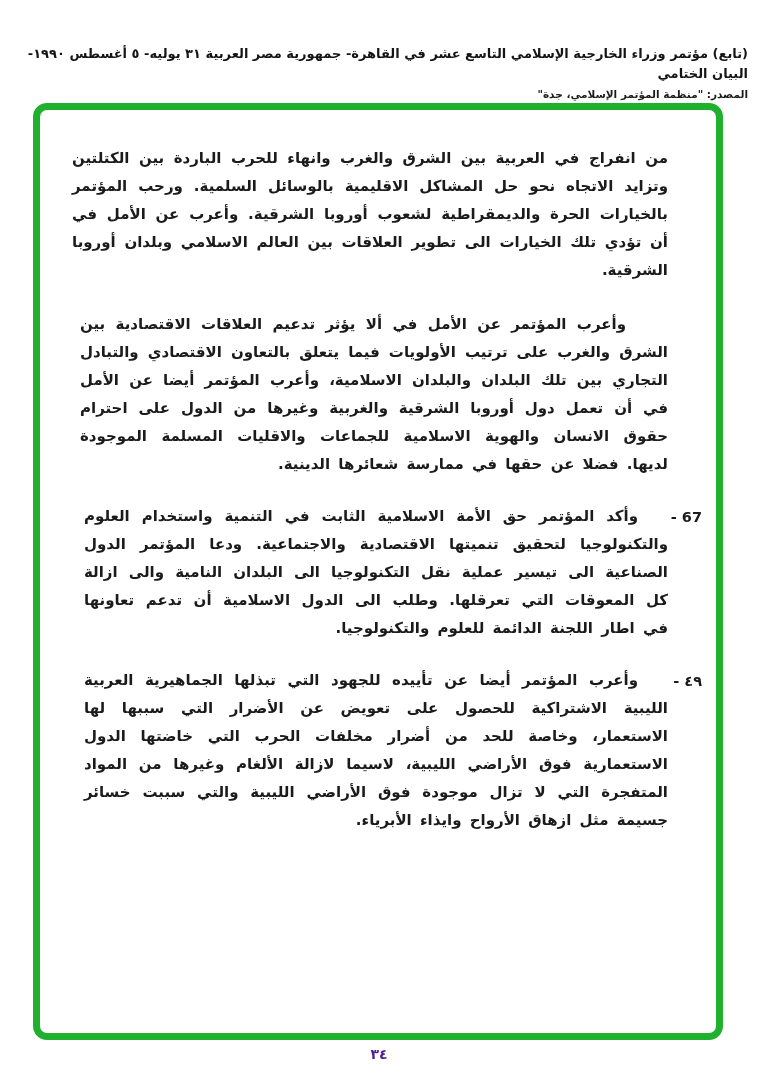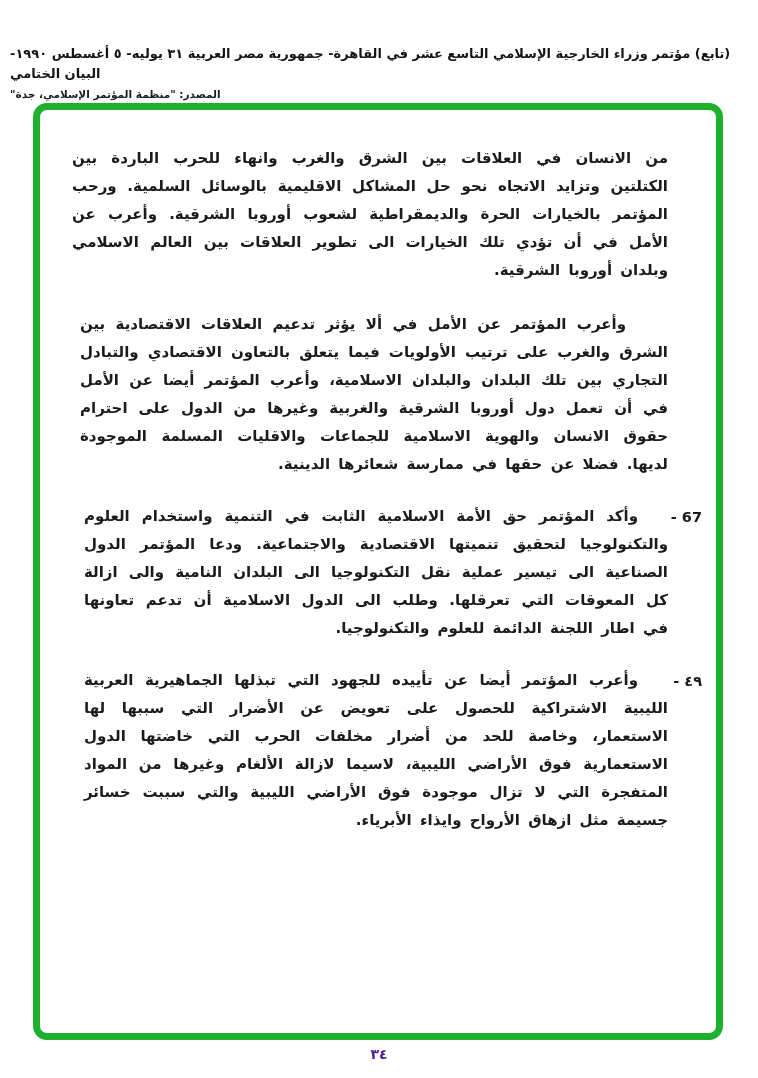--- a/index.html
+++ b/index.html
@@ -16,21 +16,21 @@
     position: absolute;
     inset: 0;
     background: #ffffff;
   }
   
   .doc-header {
     position: absolute;
     top: 44px;
     left: 10px;
     right: 10px;
-    text-align: left;
+    text-align: right;
     color: #151515;
   }
   .doc-header .title-line {
     font-size: 13px;
     font-weight: bold;
     letter-spacing: 0px;
     line-height: 1.5;
   }
   .doc-header .source-line {
     margin-top: 5px;
@@ -106,21 +106,21 @@
 <div class="page">
 
   <div class="doc-header">
     <div class="title-line">(تابع) مؤتمر وزراء الخارجية الإسلامي التاسع عشر في القاهرة- جمهورية مصر العربية ٣١ يوليه- ٥ أغسطس ١٩٩٠- البيان الختامي</div>
     <div class="source-line">المصدر: "منظمة المؤتمر الإسلامي، جدة"</div>
   </div>
 
   <div class="green-frame" style="border-color: rgb(31, 177, 46);">
     <div class="frame-content">
 
-      <p class="para">من الانسان في العلاقات بين الشرق والغرب وانهاء للحرب الباردة بين الكتلتين وتزايد الاتجاه نحو حل المشاكل الاقليمية بالوسائل السلمية. ورحب المؤتمر بالخيارات الحرة والديمقراطية لشعوب أوروبا الشرقية. وأعرب عن الأمل في أن تؤدي تلك الخيارات الى تطوير العلاقات بين العالم الاسلامي وبلدان أوروبا الشرقية.</p>
+      <p class="para">من انفراج في العربية بين الشرق والغرب وانهاء للحرب الباردة بين الكتلتين وتزايد الاتجاه نحو حل المشاكل الاقليمية بالوسائل السلمية. ورحب المؤتمر بالخيارات الحرة والديمقراطية لشعوب أوروبا الشرقية. وأعرب عن الأمل في أن تؤدي تلك الخيارات الى تطوير العلاقات بين العالم الاسلامي وبلدان أوروبا الشرقية.</p>
 
       <p class="para indent-first">وأعرب المؤتمر عن الأمل في ألا يؤثر تدعيم العلاقات الاقتصادية بين الشرق والغرب على ترتيب الأولويات فيما يتعلق بالتعاون الاقتصادي والتبادل التجاري بين تلك البلدان والبلدان الاسلامية، وأعرب المؤتمر أيضا عن الأمل في أن تعمل دول أوروبا الشرقية والغربية وغيرها من الدول على احترام حقوق الانسان والهوية الاسلامية للجماعات والاقليات المسلمة الموجودة لديها. فضلا عن حقها في ممارسة شعائرها الدينية.</p>
 
       <div class="numbered-item">
         <span class="item-number">67 -</span>
         <span class="item-body">وأكد المؤتمر حق الأمة الاسلامية الثابت في التنمية واستخدام العلوم والتكنولوجيا لتحقيق تنميتها الاقتصادية والاجتماعية. ودعا المؤتمر الدول الصناعية الى تيسير عملية نقل التكنولوجيا الى البلدان النامية والى ازالة كل المعوقات التي تعرقلها. وطلب الى الدول الاسلامية أن تدعم تعاونها في اطار اللجنة الدائمة للعلوم والتكنولوجيا.</span>
       </div>
 
       <div class="numbered-item">
         <span class="item-number">٤٩ -</span>

